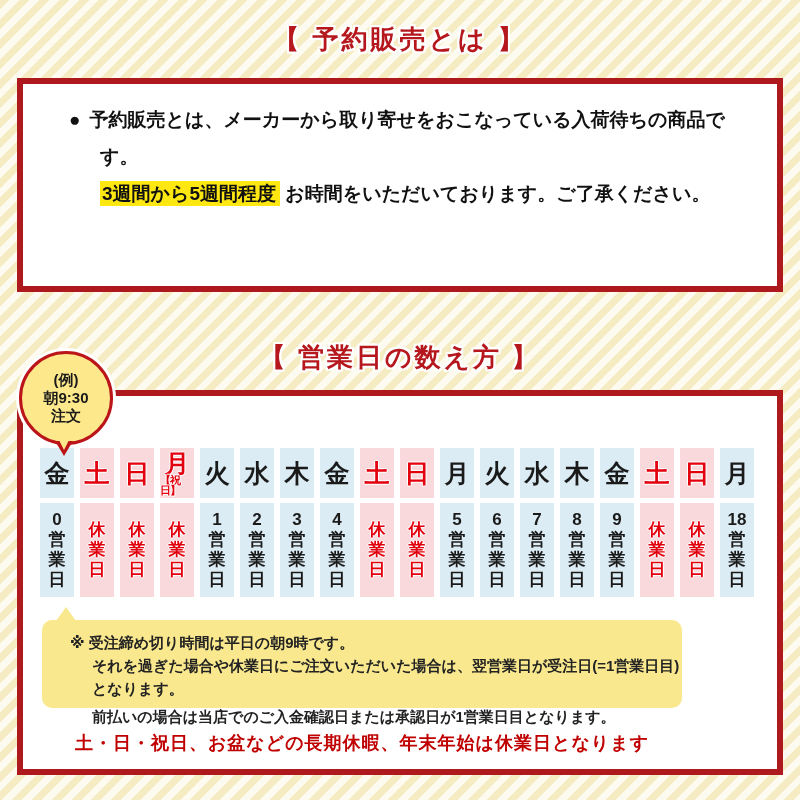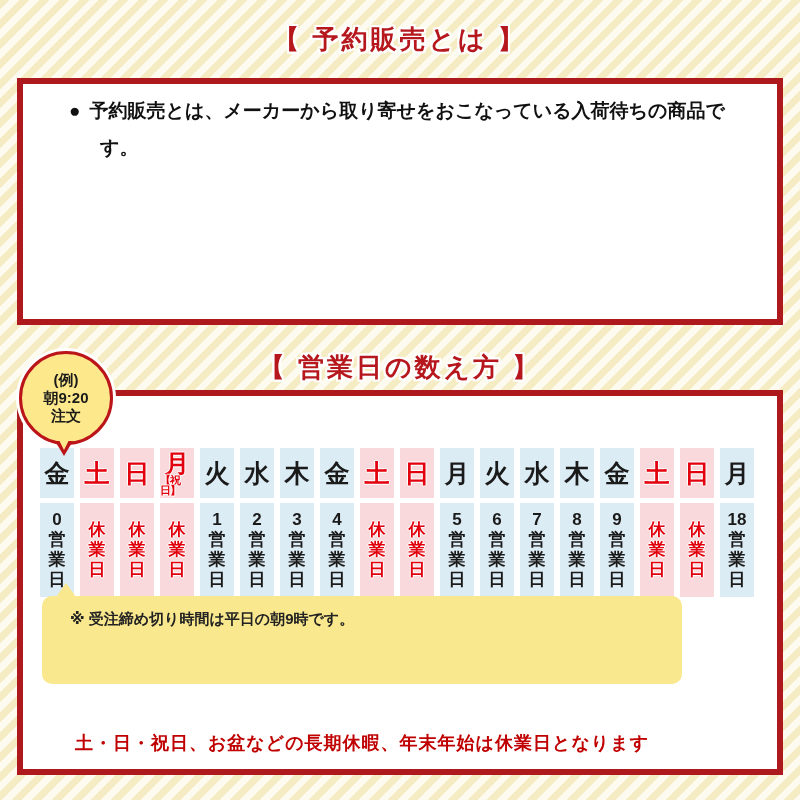--- a/index.html
+++ b/index.html
@@ -7,26 +7,26 @@
     width:800px;height:800px;position:relative;overflow:hidden;
     font-family:"Liberation Sans","DejaVu Sans",sans-serif;
     background:repeating-linear-gradient(135deg,#f5ecc4 0 7px,#fdfaf0 7px 14px);
   }
   .big-title{
     position:absolute;left:0;width:800px;text-align:center;
     font-size:26px;font-weight:900;color:#b5171c;letter-spacing:3px;
     text-shadow:-2px -2px 0 #fff,2px -2px 0 #fff,-2px 2px 0 #fff,2px 2px 0 #fff,0 -2px 0 #fff,0 2px 0 #fff,-2px 0 0 #fff,2px 0 0 #fff;
   }
   #title1{top:22px;}
-  #title2{top:350px;}
+  #title2{top:340px;font-family:Liberation Serif, serif;}
   .red-box{
     position:absolute;left:17px;width:766px;box-sizing:border-box;
     background:#fff;border:6px solid #ae191e;
   }
-  #box1{top:78px;height:247px;padding:8px 30px 0 46px;}
+  #box1{top:78px;height:214px;padding:17px 30px 0 46px;}
   .bullet-para{
     font-size:19px;font-weight:bold;color:#111;line-height:37px;
     padding-left:31px;text-indent:-31px;margin:0;
   }
   .bullet-para .cont{display:block;text-indent:0;}
   .bullet{margin-right:9px;}
   .hl{background:#ffe712;padding:2px 4px 2px 2px;}
   #box2{top:390px;height:385px;}
   
   #bubble{
@@ -58,21 +58,21 @@
     margin-top:5px;height:94px;display:flex;flex-direction:column;align-items:center;justify-content:center;
     font-size:17px;font-weight:800;line-height:20px;
   }
   .weekday .day-cell,.weekday .count-cell{background:#dcecf4;color:#1a1a1a;}
   .holiday .day-cell,.holiday .count-cell{
     background:#f9d9dc;color:#e3000e;
     text-shadow:-1px 0 #fff,1px 0 #fff,0 -1px #fff,0 1px #fff;
   }
   
   #notebox{
-    position:absolute;left:42px;top:596px;width:640px;height:88px;box-sizing:border-box;
+    position:absolute;left:42px;top:620px;width:640px;height:88px;box-sizing:border-box;
     background:#f9e88e;border-radius:10px;z-index:2;
     padding:11px 0 0 28px;font-size:15px;font-weight:bold;color:#222;line-height:23px;
   }
   #notebox::before{
     content:"";position:absolute;top:-13px;left:14px;width:0;height:0;
     border-left:10px solid transparent;border-right:10px solid transparent;
     border-bottom:14px solid #f9e88e;
   }
   .note-indent{padding-left:22px;}
   .note-line3{margin-top:5px;}
@@ -81,28 +81,29 @@
     font-size:18px;font-weight:800;color:#c00000;letter-spacing:1px;
   }
 </style>
 </head>
 <body>
 
 <div id="title1" class="big-title">【 予約販売とは 】</div>
 
 <div id="box1" class="red-box">
   <p class="bullet-para"><span class="bullet">●</span><span>予約販売とは、メーカーから取り寄せをおこなっている入荷待ちの商品です。</span>
+    <span class="cont"><span class="hl">3週間から5週間程度</span><span> お時間をいただいております。ご了承ください。</span></span>
   </p>
 </div>
 
 <div id="title2" class="big-title">【 営業日の数え方 】</div>
 
 <div id="bubble">
   <span>(例)</span>
-  <span>朝9:20</span>
+  <span>朝9:30</span>
   <span>注文</span>
 </div>
 
 <div id="box2" class="red-box"></div>
 
 <div id="calendar">
     <div class="cal-col weekday">
       <div class="day-cell">金</div>
       <div class="count-cell">
         <div>0</div>
@@ -254,15 +255,17 @@
         <div>18</div>
         <div>営</div>
         <div>業</div>
         <div>日</div>
       </div>
     </div>
   </div>
 
 <div id="notebox">
   <div>※ 受注締め切り時間は平日の朝9時です。</div>
+  <div class="note-indent">それを過ぎた場合や休業日にご注文いただいた場合は、翌営業日が受注日(=1営業日目)となります。</div>
+  <div class="note-indent note-line3">前払いの場合は当店でのご入金確認日または承認日が1営業日目となります。</div>
 </div>
 
 <div id="footer-notice">土・日・祝日、お盆などの長期休暇、年末年始は休業日となります</div>
 
 </body></html>

